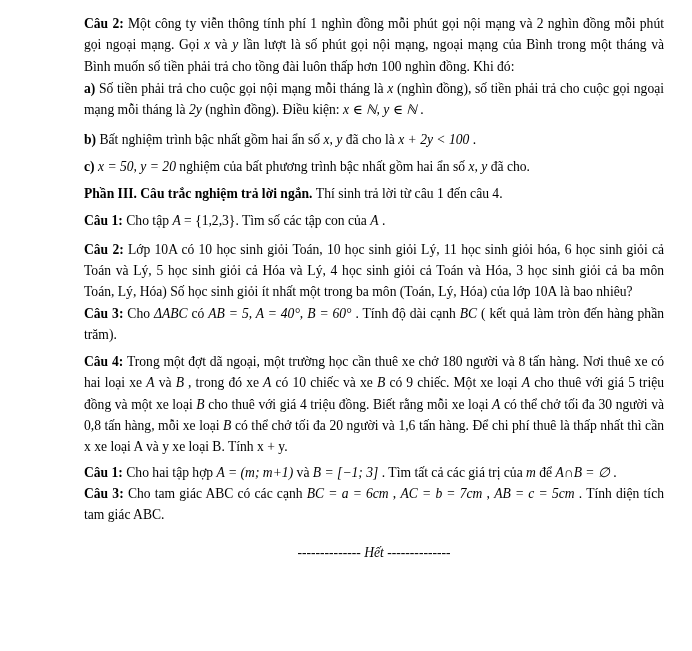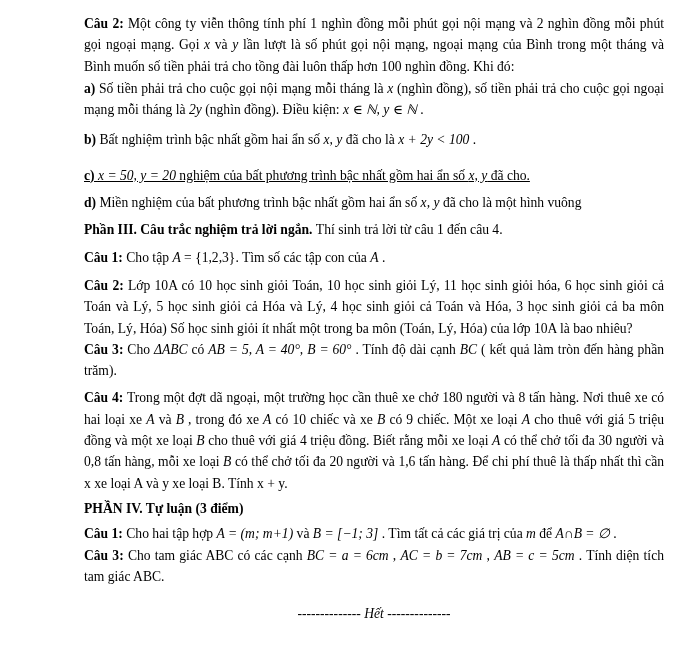--- a/index.html
+++ b/index.html
@@ -24,44 +24,42 @@
   p.block {
     margin: 0;
     text-align: justify;
   }
   span.b { font-weight: bold; }
   span.i { font-style: italic; }
   
   p[data-name="q2-intro"]        { margin-top: 0; }
   p[data-name="statement-a"]     { margin-top: 1px; }
   p[data-name="statement-b"]     { margin-top: 9px; }
-  p[data-name="statement-c"]     { margin-top: 14px; text-decoration: underline; }
+  p[data-name="statement-c"]     { margin-top: 5px; }
   p[data-name="statement-d"]     { margin-top: 6px; }
   p[data-name="part3-heading"]   { margin-top: 6px; }
   p[data-name="part3-q1"]        { margin-top: 6px; }
   p[data-name="part3-q2"]        { margin-top: 7px; }
   p[data-name="part3-q3"]        { }
   p[data-name="part3-q4"]        { margin-top: 6px; }
   p[data-name="part4-heading"]   { margin-top: 4px; }
   p[data-name="part4-q1"]        { margin-top: 4px; }
   p[data-name="part4-q2"]        { margin-top: 9px; }
   p[data-name="part4-q3"]        { }
   p[data-name="footer-het"]      { margin-top: 16px; text-align: center; }
 </style>
 </head>
 <body>
 
 <main class="doc" data-name="document-body">
     <p class="block" data-name="q2-intro"><span class="b" data-name="segment-label">Câu 2: </span><span data-name="segment-text">Một công ty viễn thông tính phí 1 nghìn đồng mỗi phút gọi nội mạng và 2 nghìn đồng mỗi phút gọi ngoại mạng. Gọi </span><span class="i" data-name="segment-math">x</span><span data-name="segment-text"> và </span><span class="i" data-name="segment-math">y</span><span data-name="segment-text"> lần lượt là số phút gọi nội mạng, ngoại mạng của Bình trong một tháng và Bình muốn số tiền phải trả cho tồng đài luôn thấp hơn 100 nghìn đồng.  Khi đó:</span></p>
     <p class="block" data-name="statement-a"><span class="b" data-name="segment-label">a) </span><span data-name="segment-text">Số tiền phải trả cho cuộc gọi nội mạng mỗi tháng là </span><span class="i" data-name="segment-math">x</span><span data-name="segment-text"> (nghìn đồng), số tiền phải trả cho cuộc gọi ngoại mạng mỗi tháng là </span><span class="i" data-name="segment-math">2y</span><span data-name="segment-text"> (nghìn đồng). Điều kiện: </span><span class="i" data-name="segment-math">x ∈ ℕ, y ∈ ℕ</span><span data-name="segment-text"> .</span></p>
     <p class="block" data-name="statement-b"><span class="b" data-name="segment-label">b) </span><span data-name="segment-text">Bất nghiệm trình bậc nhất gồm hai ẩn số </span><span class="i" data-name="segment-math">x, y</span><span data-name="segment-text"> đã cho là </span><span class="i" data-name="segment-math">x + 2y &lt; 100</span><span data-name="segment-text"> .</span></p>
     <p class="block" data-name="statement-c"><span class="b" data-name="segment-label">c) </span><span class="i" data-name="segment-math">x = 50, y = 20</span><span data-name="segment-text"> nghiệm của bất phương trình bậc nhất gồm hai ẩn số </span><span class="i" data-name="segment-math">x, y</span><span data-name="segment-text"> đã cho.</span></p>
-    <p class="block" data-name="statement-d"><span class="b" data-name="segment-label">d) </span><span data-name="segment-text">Miền nghiệm của bất phương trình bậc nhất gồm hai ẩn số </span><span class="i" data-name="segment-math">x, y</span><span data-name="segment-text"> đã cho là một hình vuông</span></p>
     <p class="block" data-name="part3-heading"><span class="b" data-name="segment-label">Phần III. Câu trắc nghiệm trả lời ngắn. </span><span data-name="segment-text">Thí sinh trả lời từ câu 1 đến câu 4.</span></p>
     <p class="block" data-name="part3-q1"><span class="b" data-name="segment-label">Câu 1: </span><span data-name="segment-text">Cho tập </span><span class="i" data-name="segment-math">A</span><span data-name="segment-text"> = {1,2,3}. Tìm số các tập con của </span><span class="i" data-name="segment-math">A</span><span data-name="segment-text"> .</span></p>
     <p class="block" data-name="part3-q2"><span class="b" data-name="segment-label">Câu 2: </span><span data-name="segment-text">Lớp 10A có 10 học sinh giỏi Toán, 10 học sinh giỏi Lý, 11 học sinh giỏi hóa, 6 học sinh giỏi cả Toán và Lý, 5 học sinh giỏi cả Hóa và Lý, 4 học sinh giỏi cả Toán và Hóa, 3 học sinh giỏi cả ba môn Toán, Lý, Hóa) Số học sinh giỏi ít nhất một trong ba môn (Toán, Lý, Hóa) của lớp 10A là bao nhiêu?</span></p>
     <p class="block" data-name="part3-q3"><span class="b" data-name="segment-label">Câu 3: </span><span data-name="segment-text">Cho </span><span class="i" data-name="segment-math">ΔABC</span><span data-name="segment-text"> có </span><span class="i" data-name="segment-math">AB = 5, A = 40°, B = 60°</span><span data-name="segment-text"> . Tính độ dài cạnh </span><span class="i" data-name="segment-math">BC</span><span data-name="segment-text"> ( kết quả làm tròn đến hàng phần trăm).</span></p>
     <p class="block" data-name="part3-q4"><span class="b" data-name="segment-label">Câu 4: </span><span data-name="segment-text">Trong một đợt dã ngoại, một trường học cần thuê xe chở 180 người và 8 tấn hàng. Nơi thuê xe có hai loại xe </span><span class="i" data-name="segment-math">A</span><span data-name="segment-text"> và </span><span class="i" data-name="segment-math">B</span><span data-name="segment-text"> , trong đó xe </span><span class="i" data-name="segment-math">A</span><span data-name="segment-text"> có 10 chiếc và xe </span><span class="i" data-name="segment-math">B</span><span data-name="segment-text"> có 9 chiếc. Một xe loại </span><span class="i" data-name="segment-math">A</span><span data-name="segment-text"> cho thuê với giá 5 triệu đồng và một xe loại </span><span class="i" data-name="segment-math">B</span><span data-name="segment-text"> cho thuê với giá 4 triệu đồng. Biết rằng mỗi xe loại </span><span class="i" data-name="segment-math">A</span><span data-name="segment-text"> có thể chở tối đa 30 người và 0,8 tấn hàng, mỗi xe loại </span><span class="i" data-name="segment-math">B</span><span data-name="segment-text"> có thể chở tối đa 20 người và 1,6 tấn hàng. Để chi phí thuê là thấp nhất thì cần x xe loại A và y xe loại B. Tính x + y.</span></p>
-    <p class="block" data-name="part4-heading"><span class="b" data-name="segment-label">PHẦN IV. Tự luận (3 điểm)</span></p>
     <p class="block" data-name="part4-q1"><span class="b" data-name="segment-label">Câu 1: </span><span data-name="segment-text">Cho hai tập hợp </span><span class="i" data-name="segment-math">A = (m; m+1)</span><span data-name="segment-text"> và </span><span class="i" data-name="segment-math">B = [−1; 3]</span><span data-name="segment-text"> . Tìm tất cả các giá trị của </span><span class="i" data-name="segment-math">m</span><span data-name="segment-text"> để </span><span class="i" data-name="segment-math">A∩B = ∅</span><span data-name="segment-text"> .</span></p>
     <p class="block" data-name="part4-q3"><span class="b" data-name="segment-label">Câu 3: </span><span data-name="segment-text">Cho tam giác ABC có các cạnh </span><span class="i" data-name="segment-math">BC = a = 6cm</span><span data-name="segment-text"> , </span><span class="i" data-name="segment-math">AC = b = 7cm</span><span data-name="segment-text"> , </span><span class="i" data-name="segment-math">AB = c = 5cm</span><span data-name="segment-text"> . Tính diện tích tam giác ABC.</span></p>
     <p class="block" data-name="footer-het"><span data-name="segment-text">-------------- </span><span class="i" data-name="segment-math">Hết</span><span data-name="segment-text"> --------------</span></p>
   </main>
 
 </body></html>

